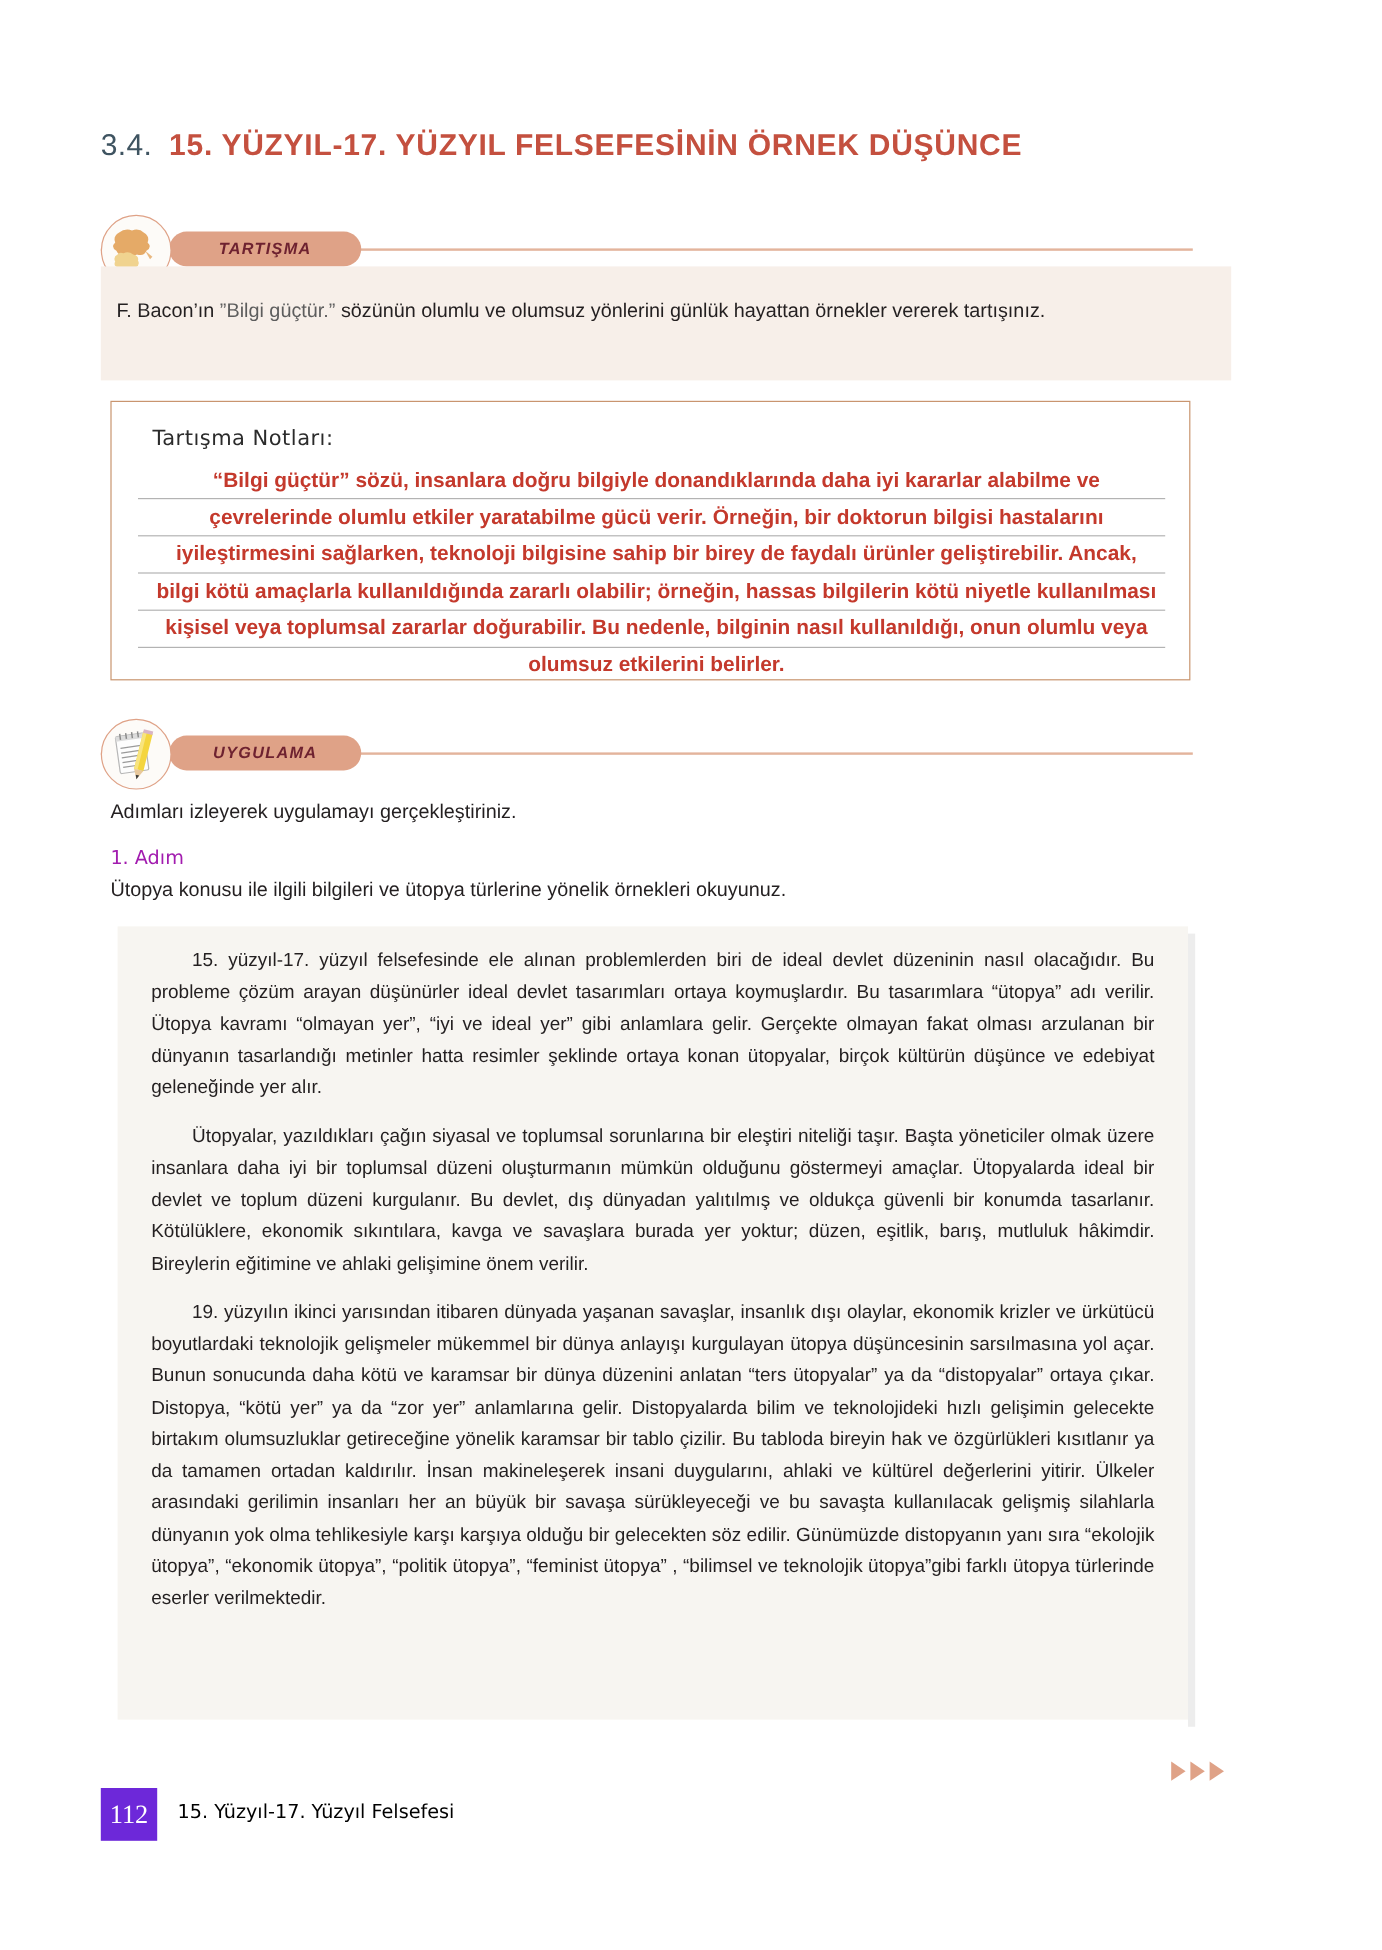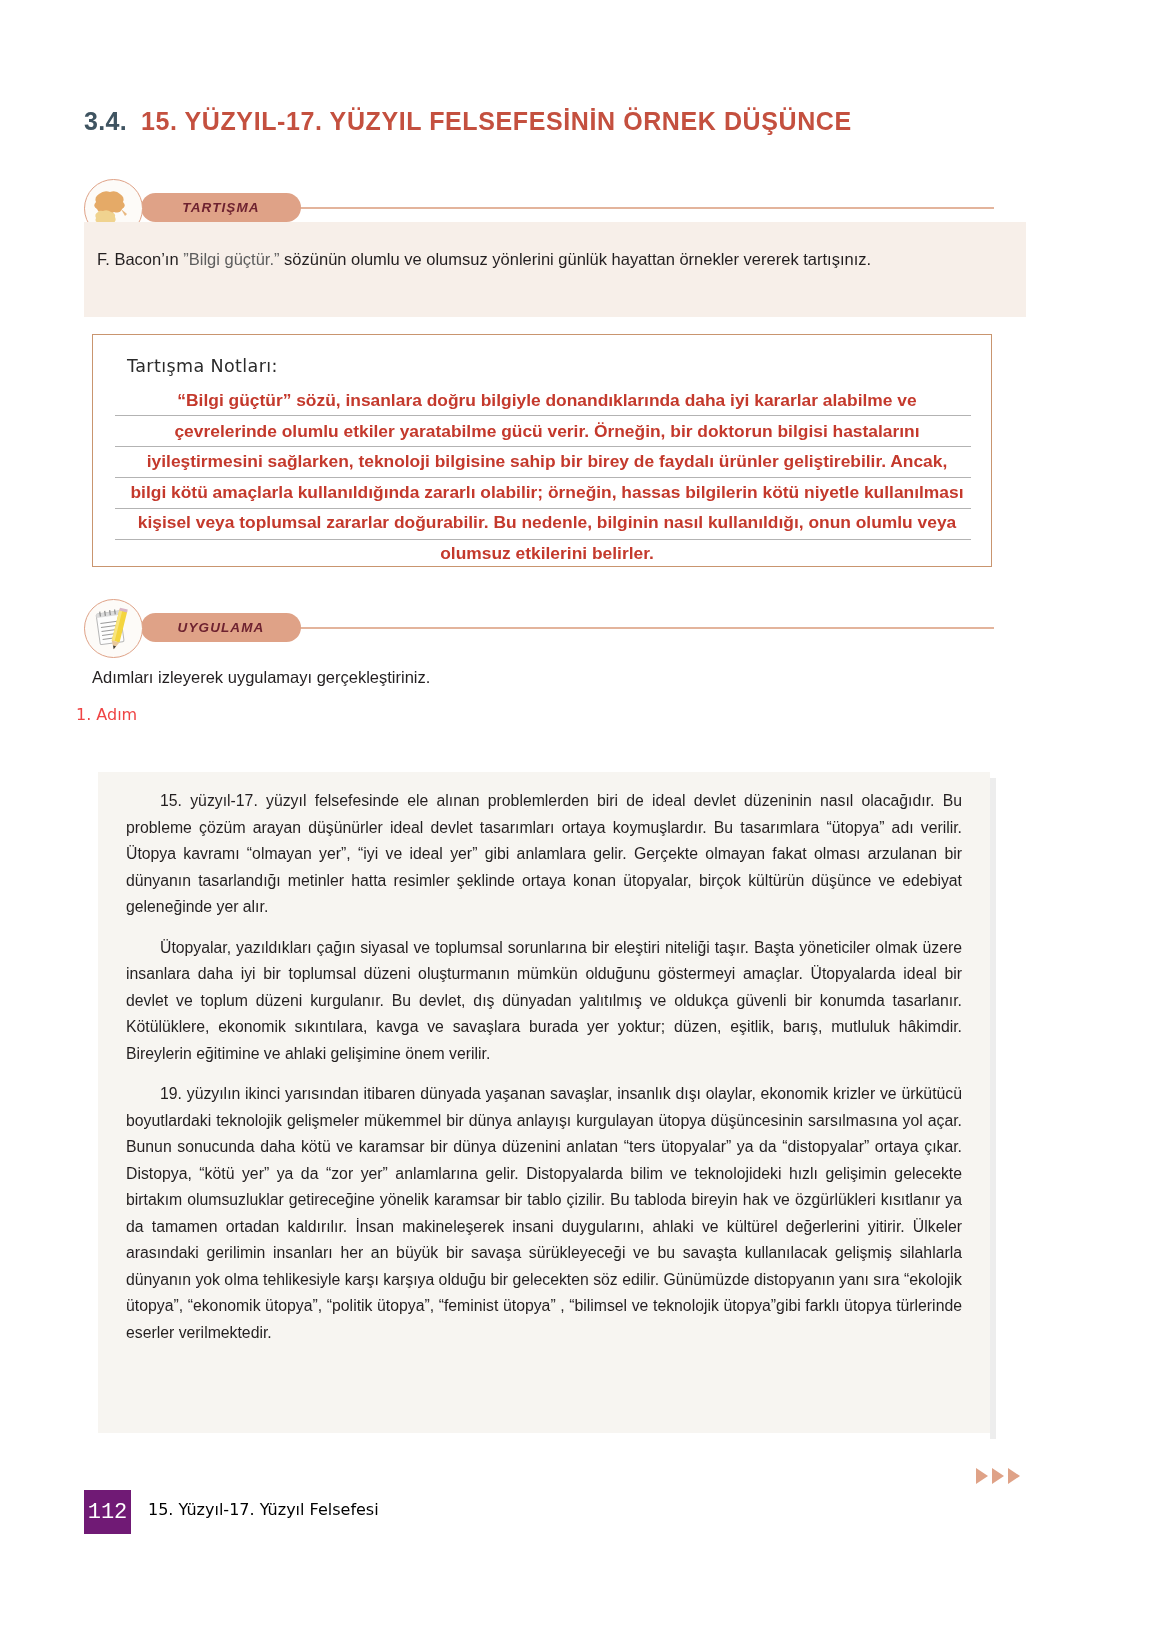--- a/index.html
+++ b/index.html
@@ -22,21 +22,21 @@
   .title-wrap {
     position: absolute;
     left: 84px;
     top: 104px;
     width: 880px;
     display: flex;
     align-items: flex-start;
   }
   .title-num {
     color: #3f5461;
-    font-weight: bold;
+    font-weight: normal;
     font-size: 25px;
     letter-spacing: .3px;
     line-height: 34px;
     white-space: nowrap;
     padding-right: 14px;
   }
   .title-main {
     color: #c4503f;
     font-weight: bold;
     font-size: 25px;
@@ -164,24 +164,24 @@
   
   .app-intro {
     position: absolute;
     left: 92px;
     top: 668px;
     font-size: 16.5px;
     color: #231f20;
   }
   .step-label {
     position: absolute;
-    left: 76px;
+    left: 92px;
     top: 705px;
     font-size: 16px;
-    color: #ef4444;
+    color: #a21caf;
     font-family: "DejaVu Sans", sans-serif;
   }
   .step-text {
     position: absolute;
     left: 92px;
     top: 733px;
     font-size: 16.5px;
     color: #231f20;
   }
 
@@ -229,27 +229,27 @@
     right: 0;
     top: 1490px;
     height: 70px;
   }
   .pagenum {
     position: absolute;
     left: 84px;
     top: 0;
     width: 47px;
     height: 44px;
-    background: #701a75;
+    background: #6d28d9;
     color: #ffffff;
     font-size: 22px;
     display: flex;
     align-items: center;
     justify-content: center;
-    font-family: Liberation Mono, monospace;
+    font-family: Liberation Serif, serif;
   }
   .foot-title {
     position: absolute;
     left: 148px;
     top: 10px;
     font-size: 16px;
     color: #000000;
     font-family: "DejaVu Sans", sans-serif;
   }
   .arrows {
@@ -344,20 +344,21 @@
           <polygon points="30,42 38,42 34,50" fill="#e8c89c"></polygon>
           <polygon points="32.5,46.5 35.5,46.5 34,50" fill="#3b3b3b"></polygon>
           <rect x="30" y="8" width="8" height="3" fill="#d8b4c6"></rect>
         </g>
       </svg>
     </div>
   </div>
 
   <div class="app-intro">Adımları izleyerek uygulamayı gerçekleştiriniz.</div>
   <div class="step-label">1. Adım</div>
+  <div class="step-text">Ütopya konusu ile ilgili bilgileri ve ütopya türlerine yönelik örnekleri okuyunuz.</div>
 
   <div class="read-box">
     <p class="read-p">15. yüzyıl-17. yüzyıl felsefesinde ele alınan problemlerden biri de ideal devlet düzeninin nasıl olacağıdır. Bu probleme çözüm arayan düşünürler ideal devlet tasarımları ortaya koymuşlardır. Bu tasarımlara “ütopya” adı verilir. Ütopya kavramı “olmayan yer”, “iyi ve ideal yer” gibi anlamlara gelir. Gerçekte olmayan fakat olması arzulanan bir dünyanın tasarlandığı metinler hatta resimler şeklinde ortaya konan ütopyalar, birçok kültürün düşünce ve edebiyat geleneğinde yer alır.</p>
     <p class="read-p">Ütopyalar, yazıldıkları çağın siyasal ve toplumsal sorunlarına bir eleştiri niteliği taşır. Başta yöneticiler olmak üzere insanlara daha iyi bir toplumsal düzeni oluşturmanın mümkün olduğunu göstermeyi amaçlar. Ütopyalarda ideal bir devlet ve toplum düzeni kurgulanır. Bu devlet, dış dünyadan yalıtılmış ve oldukça güvenli bir konumda tasarlanır. Kötülüklere, ekonomik sıkıntılara, kavga ve savaşlara burada yer yoktur; düzen, eşitlik, barış, mutluluk hâkimdir. Bireylerin eğitimine ve ahlaki gelişimine önem verilir.</p>
     <p class="read-p">19. yüzyılın ikinci yarısından itibaren dünyada yaşanan savaşlar, insanlık dışı olaylar, ekonomik krizler ve ürkütücü boyutlardaki teknolojik gelişmeler mükemmel bir dünya anlayışı kurgulayan ütopya düşüncesinin sarsılmasına yol açar. Bunun sonucunda daha kötü ve karamsar bir dünya düzenini anlatan “ters ütopyalar” ya da “distopyalar” ortaya çıkar. Distopya, “kötü yer” ya da “zor yer” anlamlarına gelir. Distopyalarda bilim ve teknolojideki hızlı gelişimin gelecekte birtakım olumsuzluklar getireceğine yönelik karamsar bir tablo çizilir. Bu tabloda bireyin hak ve özgürlükleri kısıtlanır ya da tamamen ortadan kaldırılır. İnsan makineleşerek insani duygularını, ahlaki ve kültürel değerlerini yitirir. Ülkeler arasındaki gerilimin insanları her an büyük bir savaşa sürükleyeceği ve bu savaşta kullanılacak gelişmiş silahlarla dünyanın yok olma tehlikesiyle karşı karşıya olduğu bir gelecekten söz edilir. Günümüzde distopyanın yanı sıra “ekolojik ütopya”, “ekonomik ütopya”, “politik ütopya”, “feminist ütopya” , “bilimsel ve teknolojik ütopya”gibi farklı ütopya türlerinde eserler verilmektedir.</p>
   </div>
 
   <div class="footer">
     <div class="arrows">
       <i></i>

